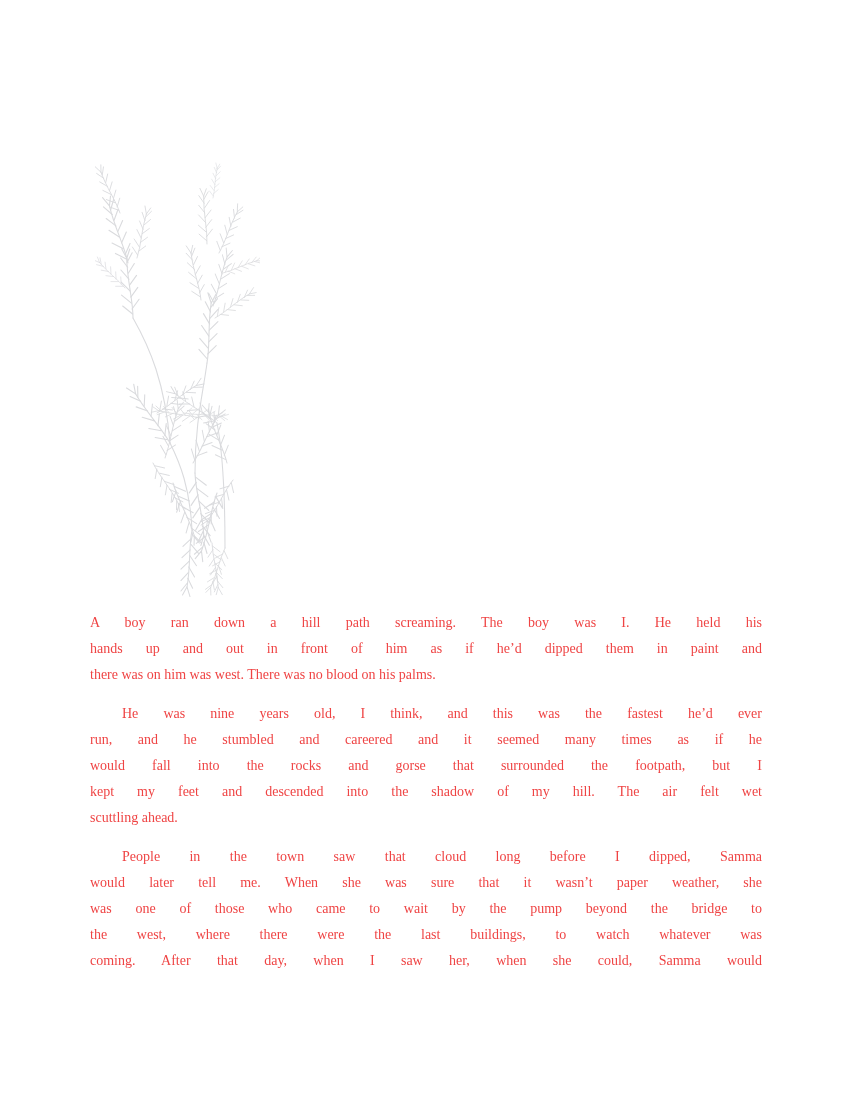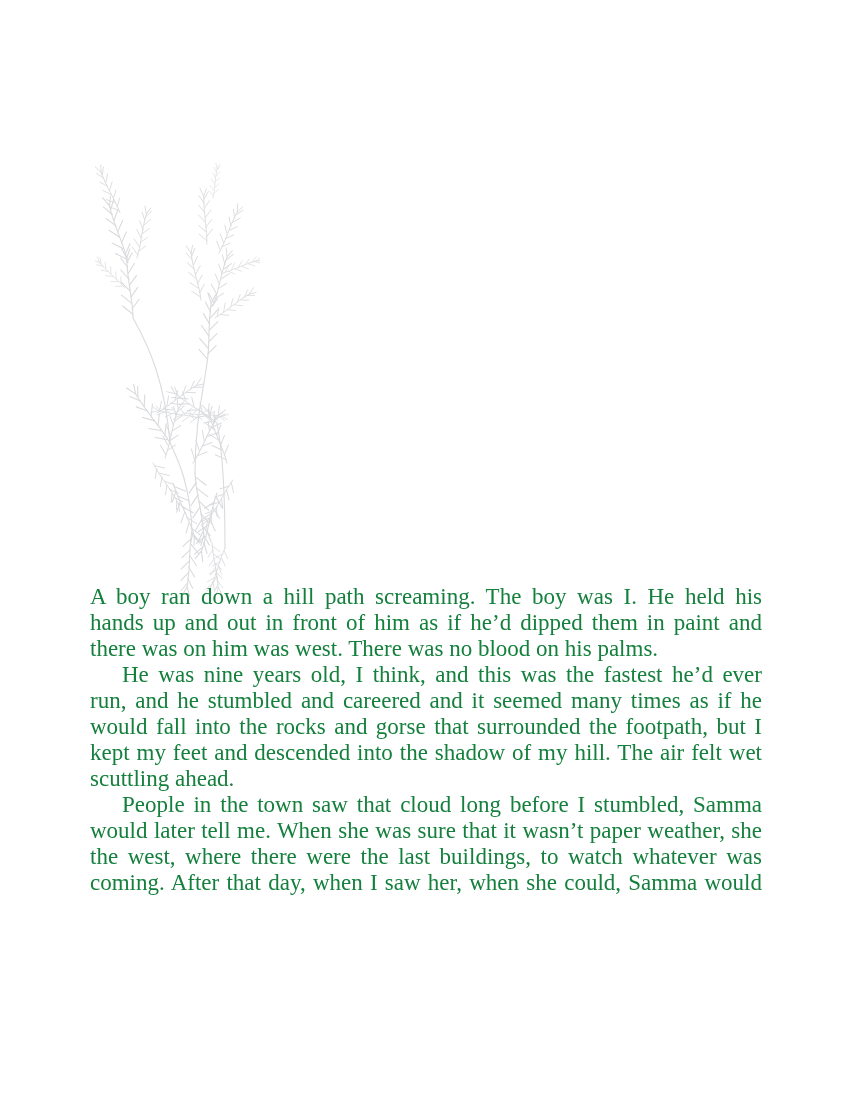--- a/index.html
+++ b/index.html
@@ -12,33 +12,33 @@
   }
   .ornament {
     position: absolute;
     left: 95px; top: 158px;
     width: 165px; height: 445px;
     margin: 0;
   }
   .ornament svg { display: block; width: 100%; height: 100%; }
   .text-block {
     position: absolute;
-    left: 90px; top: 584px;
+    left: 90px; top: 610px;
     width: 672px;
-    font-size: 23px;
+    font-size: 14px;
     line-height: 26px;
-    color: #15803d;
+    color: #ef4444;
   }
   .para { margin: 0; padding: 0; }
   .line {
     text-align: justify;
     text-align-last: justify;
   }
   .line.last { text-align-last: left; }
-  .line.indent { text-indent: 32px; }
+  .line.indent { text-indent: 32px; margin-top: 13px; }
 </style>
 </head>
 <body>
 
 <main>
 
   <figure class="ornament">
     <svg viewBox="0 0 165 445" xmlns="http://www.w3.org/2000/svg" color="#d8d9dc">
       <defs>
         <g id="frond">
@@ -99,21 +99,22 @@
 
     <div class="para">
       <div class="line indent">He was nine years old, I think, and this was the fastest he’d ever</div>
       <div class="line">run, and he stumbled and careered and it seemed many times as if he</div>
       <div class="line">would fall into the rocks and gorse that surrounded the footpath, but I</div>
       <div class="line">kept my feet and descended into the shadow of my hill. The air felt wet</div>
       <div class="line last">scuttling ahead.</div>
     </div>
 
     <div class="para">
-      <div class="line indent">People in the town saw that cloud long before I stumbled, Samma</div>
+      <div class="line indent">People in the town saw that cloud long before I dipped, Samma</div>
       <div class="line">would later tell me. When she was sure that it wasn’t paper weather, she</div>
+      <div class="line">was one of those who came to wait by the pump beyond the bridge to</div>
       <div class="line">the west, where there were the last buildings, to watch whatever was</div>
       <div class="line">coming. After that day, when I saw her, when she could, Samma would</div>
     </div>
 
   </section>
 
 </main>
 
 </body></html>

